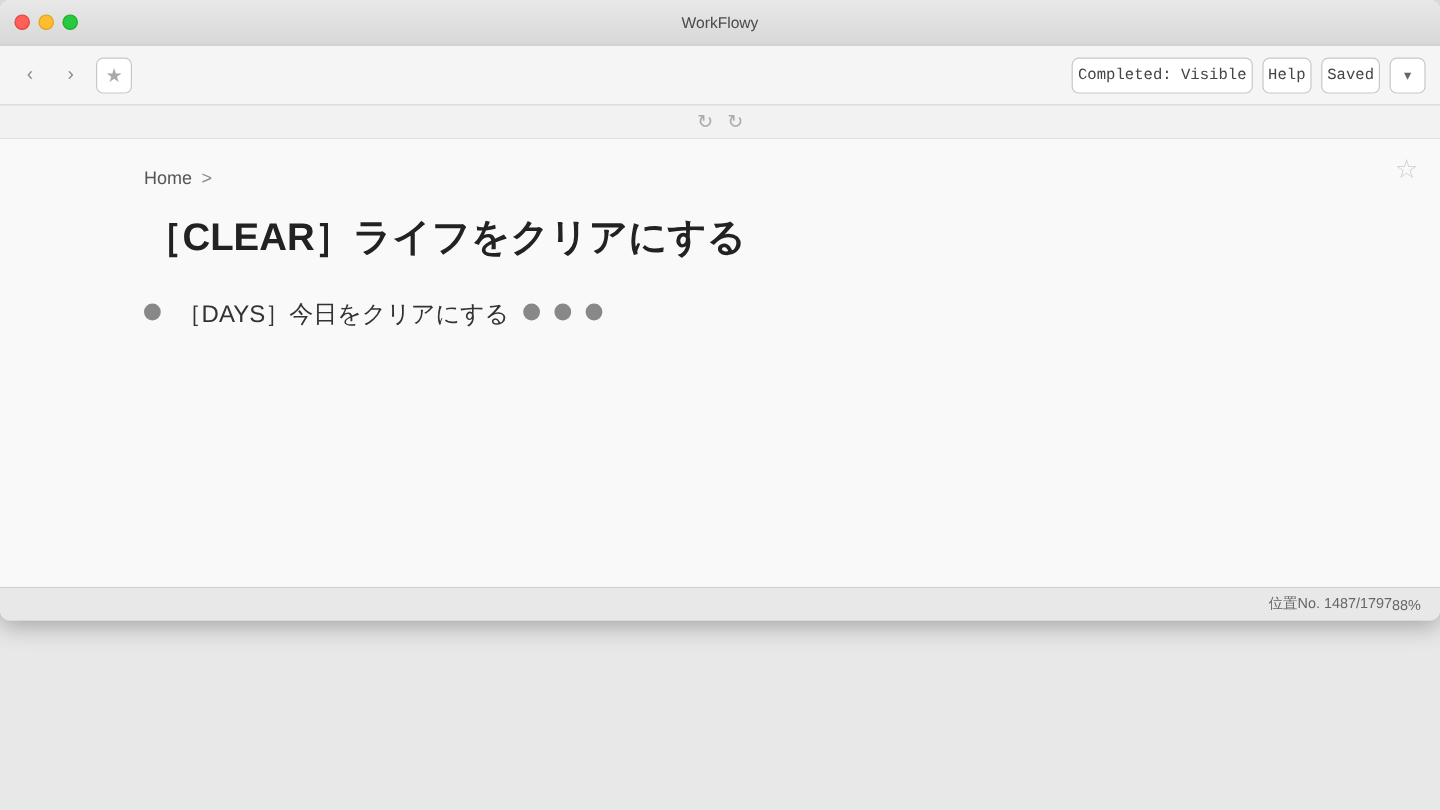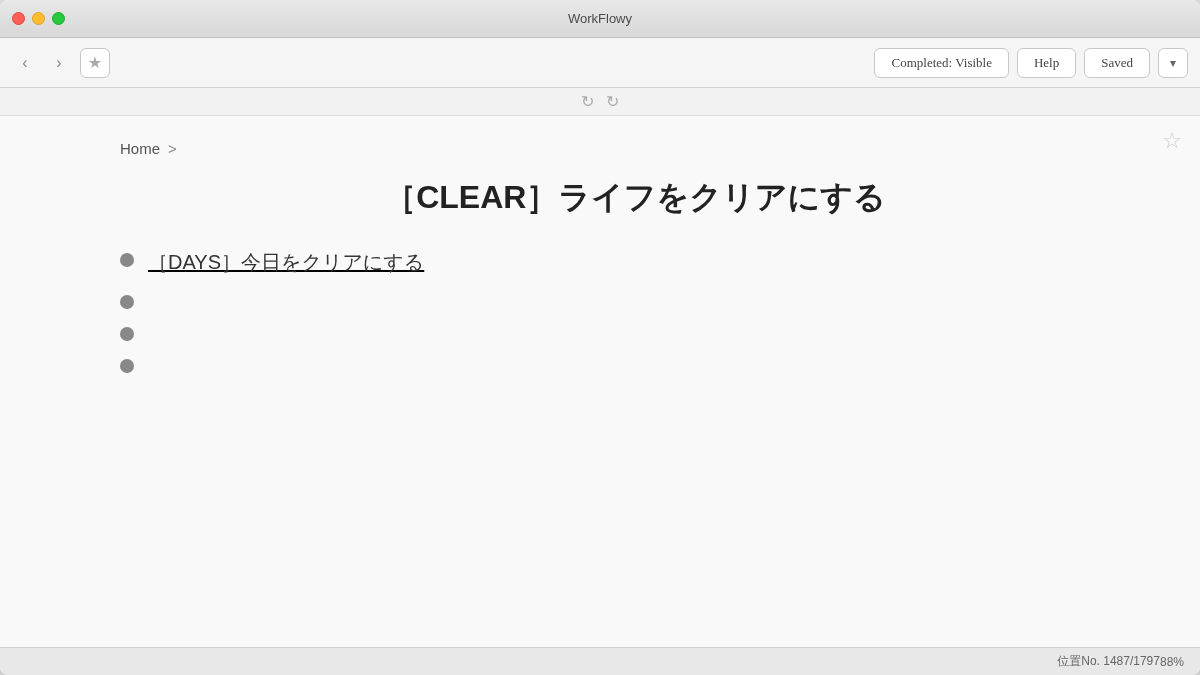--- a/index.html
+++ b/index.html
@@ -8,21 +8,21 @@
       width: 1200px;
       height: 675px;
       background: #e8e8e8;
       font-family: -apple-system, 'Helvetica Neue', Arial, sans-serif;
       overflow: hidden;
     }
 
     
     .window {
       width: 1200px;
-      height: 675px;
+      height: 517px;
       background: #f2f2f2;
       border-radius: 8px;
       overflow: hidden;
       display: flex;
       flex-direction: column;
       box-shadow: 0 4px 20px rgba(0,0,0,0.3);
     }
 
     
     .title-bar {
@@ -123,24 +123,24 @@
     }
 
     .toolbar-spacer { flex: 1; }
 
     .toolbar-btn {
       height: 30px;
       background: #fff;
       border: 1px solid #c8c8c8;
       border-radius: 6px;
       cursor: pointer;
-      padding: 0 16px;
+      padding: 0 4px;
       font-size: 13px;
       color: #444;
-      font-family: Liberation Serif, serif;
+      font-family: Liberation Mono, monospace;
       white-space: nowrap;
     }
 
     .dropdown-btn {
       width: 30px;
       height: 30px;
       background: #fff;
       border: 1px solid #c8c8c8;
       border-radius: 6px;
       cursor: pointer;
@@ -214,29 +214,27 @@
       color: #888;
     }
 
     
     .page-title {
       font-size: 32px;
       font-weight: 600;
       color: #222;
       margin-bottom: 28px;
       line-height: 1.3;
-      text-align: center;
     }
 
     
     .list-items {
       display: flex;
-      flex-direction: column;
+      flex-direction: row;
       gap: 12px;
-      text-decoration: underline;
     }
 
     .list-item {
       display: flex;
       align-items: flex-start;
       gap: 14px;
     }
 
     .bullet {
       width: 14px;

